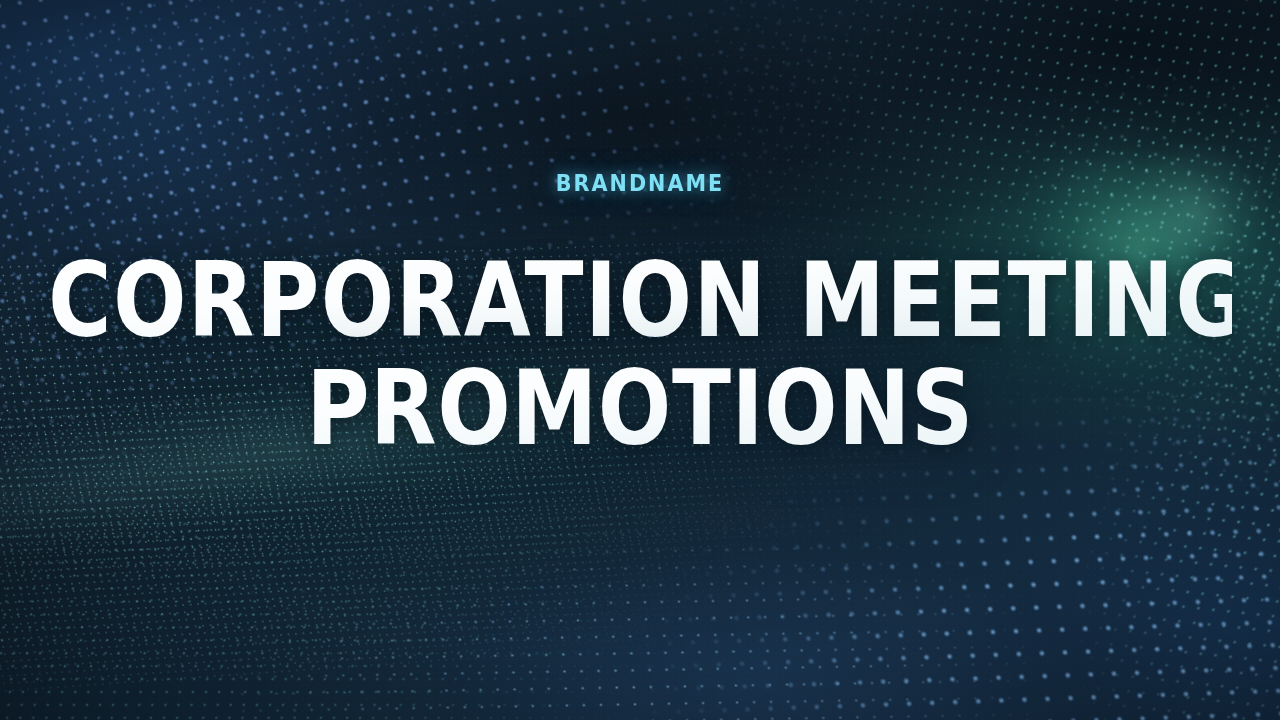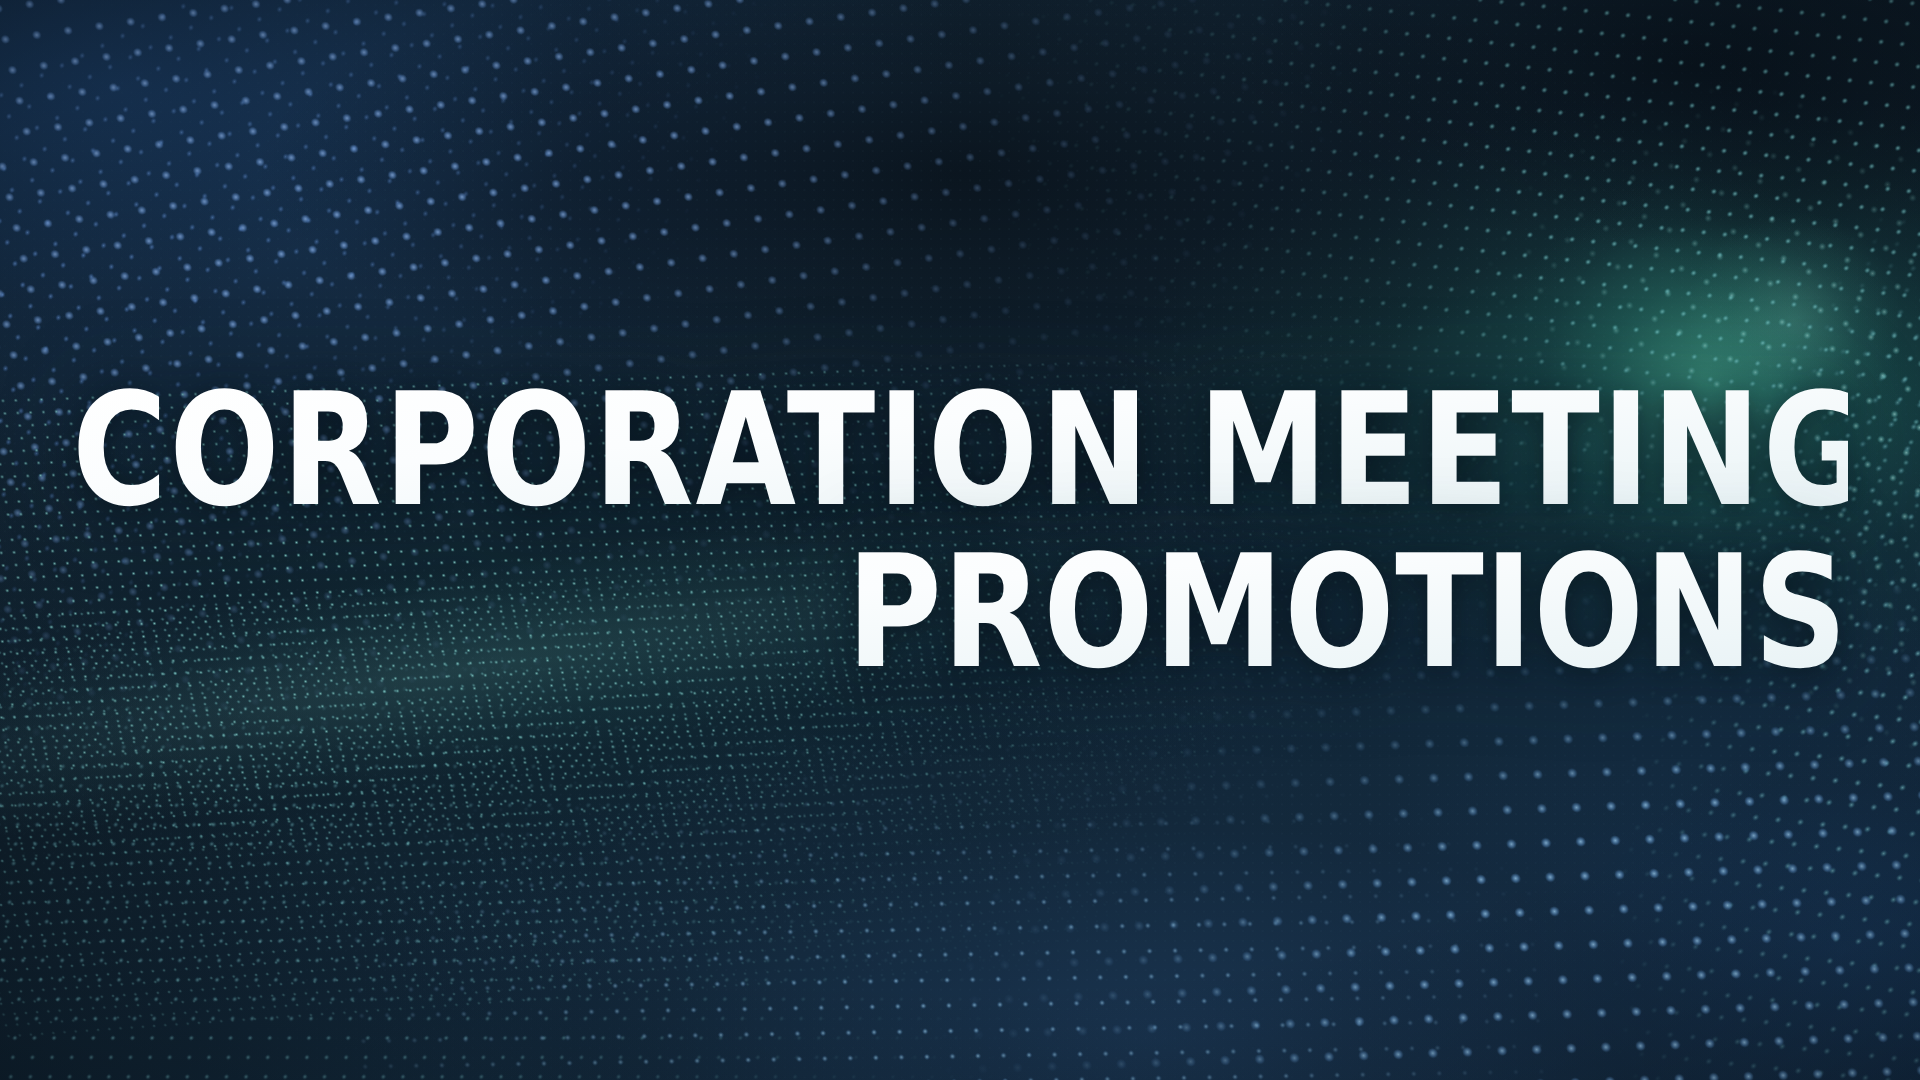--- a/index.html
+++ b/index.html
@@ -198,21 +198,21 @@
     line-height: 1;
     color: #7fe0f5;
     text-shadow: 0 0 14px rgba(80,200,235,0.55), 0 0 34px rgba(60,170,210,0.30);
     white-space: nowrap;
   }
 
   .headline {
     position: absolute;
     top: 246px;
     left: 0; right: 0;
-    text-align: right;
+    text-align: center;
   }
   .headline-line {
     display: block;
     font-family: "DejaVu Sans Condensed", "DejaVu Sans", sans-serif;
     font-weight: bold;
     font-size: 104px;
     line-height: 108px;
     letter-spacing: -0.5px;
     white-space: nowrap;
     color: #f7fafb;
@@ -245,20 +245,21 @@
   <div class="dots dots-ridge2"></div>
   <div class="dots dots-ll"></div>
   <div class="dots dots-bc"></div>
   <div class="dots dots-rib"></div>
   <div class="dots dots-br"></div>
 
   <div class="bg-layer bg-vignette"></div>
 
   <div class="content">
 
+    <div class="eyebrow">BRANDNAME</div>
 
     <div class="headline">
       <span class="headline-line l1">CORPORATION MEETING</span>
       <span class="headline-line l2">PROMOTIONS</span>
     </div>
 
   </div>
 </div>
 
 </body></html>

